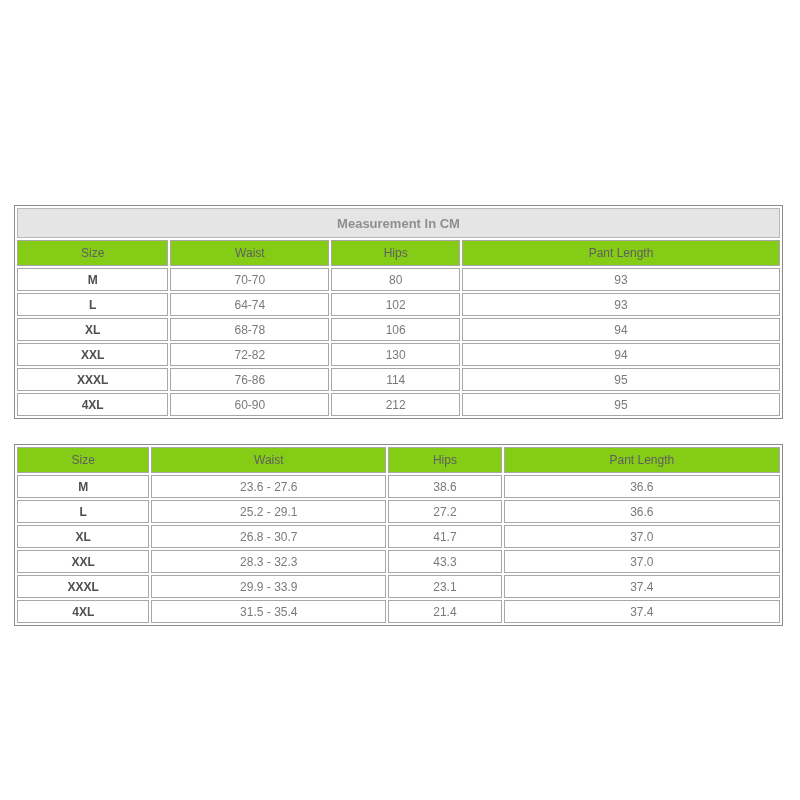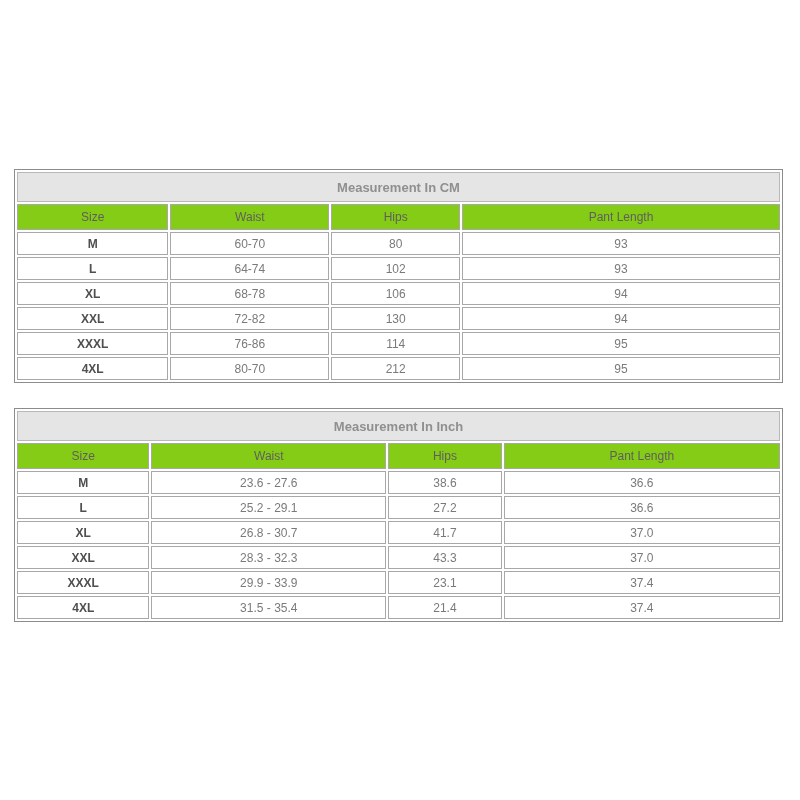--- a/index.html
+++ b/index.html
@@ -17,20 +17,21 @@
     box-sizing: border-box;
     padding: 169px 14px 0 14px;
   }
   table.size-table {
     width: 769px;
     table-layout: fixed;
     border-collapse: separate;
     border-spacing: 2px;
     background: #ffffff;
     border: 1px solid #8c8c8c;
+    margin-top: 36px;
   }
   table.size-table + table.size-table {
     margin-top: 25px;
   }
   th.table-title {
     height: 28px;
     background: #e5e5e5;
     border: 1px solid #b8b8b8;
     color: #8f8f8f;
     font-weight: bold;
@@ -86,21 +87,21 @@
       <tr class="head-row">
           <th class="col-head">Size</th>
           <th class="col-head">Waist</th>
           <th class="col-head">Hips</th>
           <th class="col-head">Pant Length</th>
         </tr>
     </thead>
     <tbody>
         <tr>
           <td class="cell size-col">M</td>
-          <td class="cell">60-70</td>
+          <td class="cell">70-70</td>
           <td class="cell">80</td>
           <td class="cell">93</td>
         </tr>
         <tr>
           <td class="cell size-col">L</td>
           <td class="cell">64-74</td>
           <td class="cell">102</td>
           <td class="cell">93</td>
         </tr>
         <tr>
@@ -116,38 +117,35 @@
           <td class="cell">94</td>
         </tr>
         <tr>
           <td class="cell size-col">XXXL</td>
           <td class="cell">76-86</td>
           <td class="cell">114</td>
           <td class="cell">95</td>
         </tr>
         <tr>
           <td class="cell size-col">4XL</td>
-          <td class="cell">80-70</td>
+          <td class="cell">60-90</td>
           <td class="cell">212</td>
           <td class="cell">95</td>
         </tr>
       </tbody>
   </table>
 
   <table class="size-table">
     <colgroup>
       <col style="width:17.5%">
       <col style="width:31%">
       <col style="width:15%">
       <col style="width:36.5%">
     </colgroup>
     <thead>
-      <tr>
-        <th class="table-title" colspan="4">Measurement In Inch</th>
-      </tr>
       <tr class="head-row">
           <th class="col-head">Size</th>
           <th class="col-head">Waist</th>
           <th class="col-head">Hips</th>
           <th class="col-head">Pant Length</th>
         </tr>
     </thead>
     <tbody>
         <tr>
           <td class="cell size-col">M</td>

